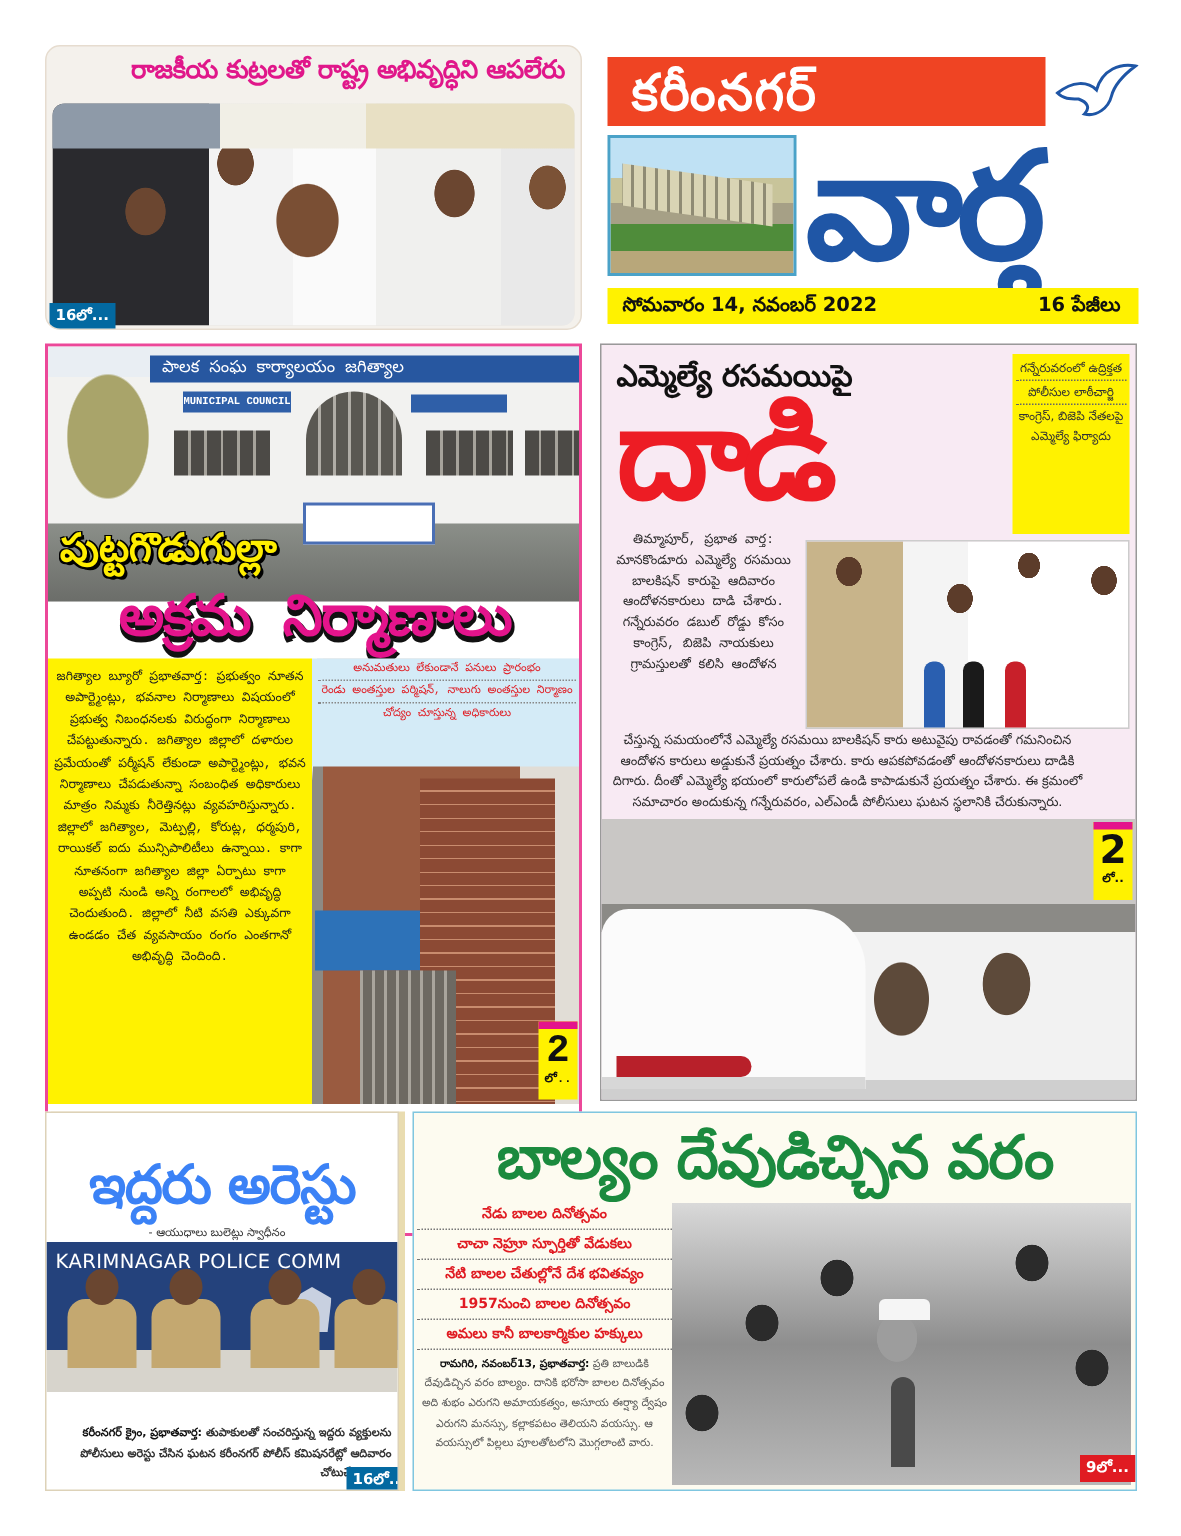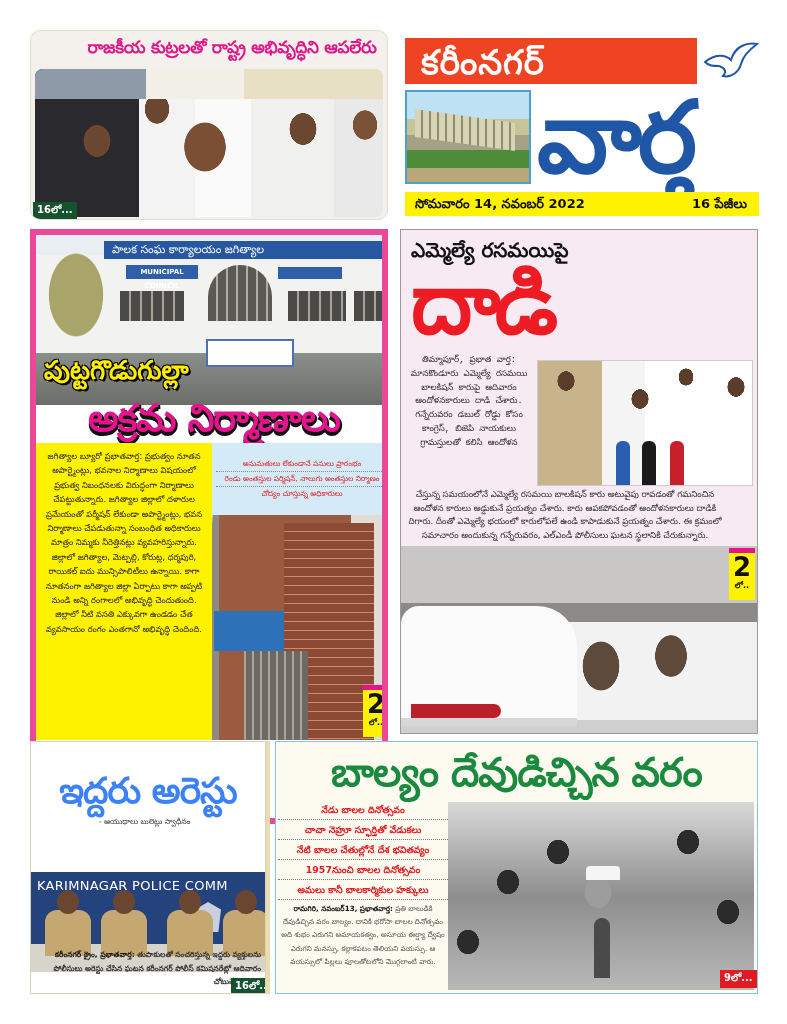--- a/index.html
+++ b/index.html
@@ -17,40 +17,40 @@
       radial-gradient(ellipse 22px 26px at 268px 60px, #6b4630 0 60%, transparent 62%),
       radial-gradient(ellipse 22px 26px at 62px 72px, #6b4630 0 60%, transparent 62%),
       radial-gradient(ellipse 20px 24px at 122px 40px, #6b4630 0 60%, transparent 62%),
       radial-gradient(ellipse 20px 24px at 330px 56px, #7b5236 0 60%, transparent 62%),
       linear-gradient(90deg, #2a2a2e 0 30%, #f3f3f3 30% 46%, #fafafa 46% 62%, #f0f0ee 62% 86%, #e9e9e9 86%),
       #ccc;
   }
   .teaser-photo::before { content: ""; position: absolute; left: 0; right: 0; top: 0; height: 30px;
     background: linear-gradient(90deg, #8e9aa8 0 32%, #f1efe6 32% 60%, #e8e0c4 60% 100%); border-radius: 8px 8px 0 0; }
   .page-tag { position: absolute; font-size: 10px; font-weight: bold; color: #fff; padding: 2px 4px; }
-  .tag-green { background: #14532d; }
+  .tag-green { background: #0369a1; }
   .tag-red { background: #e01b22; }
 
   
   .masthead { position: absolute; left: 403px; top: 38px; width: 358px; height: 180px; }
   .mast-red { position: absolute; left: 2px; top: 0; width: 292px; height: 46px; background: #ef4423; }
   .mast-red span { position: absolute; left: 16px; top: 4px; font-size: 34px; font-weight: bold; color: #fff; letter-spacing: 1px; }
   .mast-dove { position: absolute; left: 300px; top: 2px; width: 56px; height: 50px; }
   .mast-photo { position: absolute; left: 2px; top: 52px; width: 126px; height: 94px; border: 2px solid #4aa2c8;
     background: linear-gradient(180deg, #bfe1f4 0 30%, #c8c49a 30% 48%, #a6a086 48% 64%, #4f8c3a 64% 84%, #b8a77a 84%); }
   .mast-photo::after { content: ""; position: absolute; left: 8px; top: 24px; width: 100px; height: 28px;
     background: repeating-linear-gradient(90deg, #d9d4b4 0 6px, #8f8b74 6px 8px); transform: skewY(8deg); }
   .mast-blue { position: absolute; left: 134px; top: 46px; width: 222px; height: 108px;
     font-size: 100px; line-height: 108px; font-weight: bold; color: #1f56a6; letter-spacing: -4px; }
   .mast-date { position: absolute; left: 2px; top: 154px; width: 354px; height: 24px; background: #fff200;
     font-size: 13px; font-weight: bold; line-height: 24px; padding: 0 10px; color: #111; }
   .mast-date .pages { position: absolute; right: 12px; top: 0; }
 
   
-  .lead-left { position: absolute; left: 30px; top: 229px; width: 358px; height: 595px; border: 6px solid #ec4899; overflow: hidden; background: #fff; }
+  .lead-left { position: absolute; left: 30px; top: 229px; width: 358px; height: 595px; border: 2px solid #ec4899; overflow: hidden; background: #fff; font-family: Liberation Mono, monospace; }
   .bldg { position: absolute; left: 0; top: 0; width: 356px; height: 170px;
     background: linear-gradient(180deg, #e9eef3 0 12%, #f2f2f0 12% 100%); }
   .bldg-sign { position: absolute; left: 68px; top: 6px; width: 290px; height: 18px; background: #2757a0; color: #fff; font-size: 11px; line-height: 18px; padding-left: 8px; }
   .bldg-sign2 { position: absolute; left: 90px; top: 30px; width: 72px; height: 14px; background: #2f5fa8; color: #fff; font-size: 7px; line-height: 14px; text-align: center; font-weight: bold; }
   .bldg-sign3 { position: absolute; left: 242px; top: 32px; width: 64px; height: 12px; background: #2f5fa8; }
   .bldg-win { position: absolute; top: 56px; height: 30px; background: repeating-linear-gradient(90deg, #4c4a46 0 9px, #a6a39b 9px 11px); }
   .bldg-arch { position: absolute; left: 172px; top: 30px; width: 64px; height: 56px; border-radius: 32px 32px 0 0; background: repeating-linear-gradient(90deg, #5a5852 0 8px, #b0ada6 8px 10px); }
   .bldg-tree { position: absolute; left: 0; top: 0; width: 86px; height: 170px; background: radial-gradient(ellipse 46px 70px at 40px 60px, #a9a46a 0 58%, transparent 60%); }
   .bldg-banner { position: absolute; left: 170px; top: 104px; width: 88px; height: 28px; background: #fff; border: 2px solid #4a6fb5; }
   .bldg-base { position: absolute; left: 0; top: 118px; width: 356px; height: 52px; background: linear-gradient(180deg, #8b8f89, #6b6d69); }
@@ -62,21 +62,21 @@
     font-size: 8.3px; line-height: 14.4px; text-align: center; color: #222; }
   .left-photo { position: absolute; left: 168px; top: 208px; width: 188px; height: 297px;
     background:
       radial-gradient(ellipse 12px 14px at 152px 110px, #3a2a22 0 60%, transparent 62%),
       linear-gradient(180deg, transparent 0 48%, rgba(0,0,0,0) 48%),
       linear-gradient(90deg, #8d8a84 0 8%, #9a5b40 8% 78%, #e1ddd6 78%);
     clip-path: polygon(6% 0, 100% 0, 100% 100%, 0 100%, 4% 80%, 2% 50%, 5% 20%); }
   .left-photo::before { content: ""; position: absolute; left: 10px; top: 168px; width: 108px; height: 40px; background: #2d72b8; }
   .left-photo::after { content: ""; position: absolute; left: 40px; top: 208px; width: 64px; height: 89px; background: repeating-linear-gradient(90deg, #a9a59d 0 2px, #6d6962 2px 8px); }
   .bricks { position: absolute; left: 80px; top: 80px; width: 90px; height: 217px; background: repeating-linear-gradient(180deg, #8c4a34 0 8px, #c98c6e 8px 9px); }
-  .left-sub { position: absolute; left: 176px; top: 208px; width: 180px; height: 72px; background: #d4ebf7; padding-top: 14px; }
+  .left-sub { position: absolute; left: 176px; top: 208px; width: 180px; height: 72px; background: #d4ebf7; padding-top: 0; }
   .left-sub div { font-size: 7.4px; line-height: 14px; color: #e01b22; text-align: center; border-bottom: 1px dotted #888; margin: 0 4px; }
   .left-sub div:last-child { border-bottom: none; }
   .two-tag { position: absolute; width: 26px; height: 52px; background: #fff200; border-top: 5px solid #e4148c; text-align: center; }
   .two-tag .n { display: block; font-size: 26px; font-weight: bold; line-height: 28px; color: #111; }
   .two-tag .l { display: block; font-size: 8px; font-weight: bold; color: #111; }
 
   
   .lead-right { position: absolute; left: 400px; top: 229px; width: 358px; height: 505px; border: 1px solid #999; background: #f8eaf3; overflow: hidden; }
   .mla-kicker { position: absolute; left: 10px; top: 8px; font-size: 20px; font-weight: bold; color: #111; }
   .dadi { position: absolute; left: 10px; top: 30px; width: 262px; height: 86px; font-size: 86px; font-weight: bold; line-height: 86px; color: #ed1c24; letter-spacing: -6px; }
@@ -101,21 +101,21 @@
       linear-gradient(180deg, #c9c7c5 0 30%, #8b8a86 30% 40%, #f2f2f2 40% 92%, #cfcfcf 92%); }
   .right-car::before { content: ""; position: absolute; left: 0; top: 60px; width: 176px; height: 120px; background: #fbfbfb; border-radius: 18px 40px 0 0; box-shadow: inset 0 -8px 0 #d7d7d7; }
   .right-car::after { content: ""; position: absolute; left: 10px; top: 158px; width: 90px; height: 14px; background: #b8202a; border-radius: 0 10px 10px 0; }
 
   
   .arrest { position: absolute; left: 30px; top: 741px; width: 236px; height: 253px; border: 1px solid #ddd2b8; background: #fff; box-shadow: 4px 0 0 #e9dcb0; overflow: hidden; }
   .arrest-kicker { position: absolute; left: 0; right: 0; top: 6px; text-align: center; font-size: 16px; font-weight: bold; color: #111; }
   .arrest-head { position: absolute; left: 0; right: 0; top: 26px; text-align: center; font-size: 36px; font-weight: bold; color: #3b82f6; line-height: 46px; letter-spacing: -1px; }
   .arrest-sub { position: absolute; left: 68px; top: 75px; font-size: 7.5px; color: #333; }
   .arrest-photo { position: absolute; left: 0; top: 86px; width: 234px; height: 100px;
-    background: linear-gradient(180deg, #24427c 0 72%, #d7d4cc 72%); margin-top: 44px; }
+    background: linear-gradient(180deg, #24427c 0 72%, #d7d4cc 72%); }
   .arrest-photo .wall { position: absolute; left: 6px; top: 6px; font-size: 13px; color: #fff; font-weight: normal; white-space: nowrap; letter-spacing: 0.3px; }
   .badge { position: absolute; left: 164px; top: 30px; width: 26px; height: 30px; background: #c8d0e0; clip-path: polygon(50% 0, 100% 25%, 90% 100%, 10% 100%, 0 25%); }
   .officer { position: absolute; bottom: 16px; width: 46px; height: 46px; background: #c4a870; border-radius: 12px 12px 0 0; }
   .officer::before { content: ""; position: absolute; left: 12px; top: -20px; width: 22px; height: 24px; background: #6a4630; border-radius: 50%; }
   .arrest-body { position: absolute; left: 4px; top: 206px; width: 226px; font-size: 7.5px; line-height: 13.5px; text-align: right; color: #333; font-weight: bold; }
   .arrest-body b { color: #111; }
 
   
   .kids { position: absolute; left: 275px; top: 741px; width: 483px; height: 253px; border: 1px solid #7fc6e0; background: #fdfbf0; overflow: hidden; }
   .kids-head { position: absolute; left: 0; right: 0; top: 4px; text-align: center; font-size: 40px; font-weight: bold; color: #1b8a3e; line-height: 52px; letter-spacing: -1px; }
@@ -187,20 +187,25 @@
   <div class="left-body">జగిత్యాల బ్యూరో ప్రభాతవార్త: ప్రభుత్వం నూతన అపార్ట్మెంట్లు, భవనాల నిర్మాణాలు విషయంలో ప్రభుత్వ నిబంధనలకు విరుద్ధంగా నిర్మాణాలు చేపట్టుతున్నారు. జగిత్యాల జిల్లాలో దళారుల ప్రమేయంతో పర్మీషన్ లేకుండా అపార్ట్మెంట్లు, భవన నిర్మాణాలు చేపడుతున్నా సంబంధిత అధికారులు మాత్రం నిమ్మకు నీరెత్తినట్లు వ్యవహరిస్తున్నారు. జిల్లాలో జగిత్యాల, మెట్పల్లి, కోరుట్ల, ధర్మపురి, రాయికల్ ఐదు మున్సిపాలిటీలు ఉన్నాయి. కాగా నూతనంగా జగిత్యాల జిల్లా ఏర్పాటు కాగా అప్పటి నుండి అన్ని రంగాలలో అభివృద్ధి చెందుతుంది. జిల్లాలో నీటి వసతి ఎక్కువగా ఉండడం చేత వ్యవసాయం రంగం ఎంతగానో అభివృద్ధి చెందింది.</div>
   <div class="two-tag" style="left:327px; top:450px;">
     <span class="n">2</span>
     <span class="l">లో..</span>
   </div>
 </div>
 
 <div class="lead-right">
   <div class="mla-kicker">ఎమ్మెల్యే రసమయిపై</div>
   <div class="dadi">దాడి</div>
+  <div class="side-box">
+    <div>గన్నేరువరంలో ఉద్రిక్తత</div>
+    <div>పోలీసుల లాఠీచార్జి</div>
+    <div>కాంగ్రెస్, బిజెపి నేతలపై ఎమ్మెల్యే ఫిర్యాదు</div>
+  </div>
   <div class="right-col-text">తిమ్మాపూర్, ప్రభాత వార్త: మానకొండూరు ఎమ్మెల్యే రసమయి బాలకిషన్ కారుపై ఆదివారం ఆందోళనకారులు దాడి చేశారు. గన్నేరువరం డబుల్ రోడ్డు కోసం కాంగ్రెస్, బిజెపి నాయకులు గ్రామస్తులతో కలిసి ఆందోళన</div>
   <div class="right-photo">
     <div class="mic" style="left:78px; background:#2a5fb0;"></div>
     <div class="mic" style="left:104px;"></div>
     <div class="mic" style="left:132px; background:#c8202a;"></div>
   </div>
   <div class="right-body">చేస్తున్న సమయంలోనే ఎమ్మెల్యే రసమయి బాలకిషన్ కారు అటువైపు రావడంతో గమనించిన ఆందోళన కారులు అడ్డుకునే ప్రయత్నం చేశారు. కారు ఆపకపోవడంతో ఆందోళనకారులు దాడికి దిగారు. దీంతో ఎమ్మెల్యే భయంలో కారులోపలే ఉండి కాపాడుకునే ప్రయత్నం చేశారు. ఈ క్రమంలో సమాచారం అందుకున్న గన్నేరువరం, ఎల్ఎండీ పోలీసులు ఘటన స్థలానికి చేరుకున్నారు.</div>
   <div class="right-car"></div>
   <div class="two-tag" style="left:328px; top:318px;">
     <span class="n">2</span>

